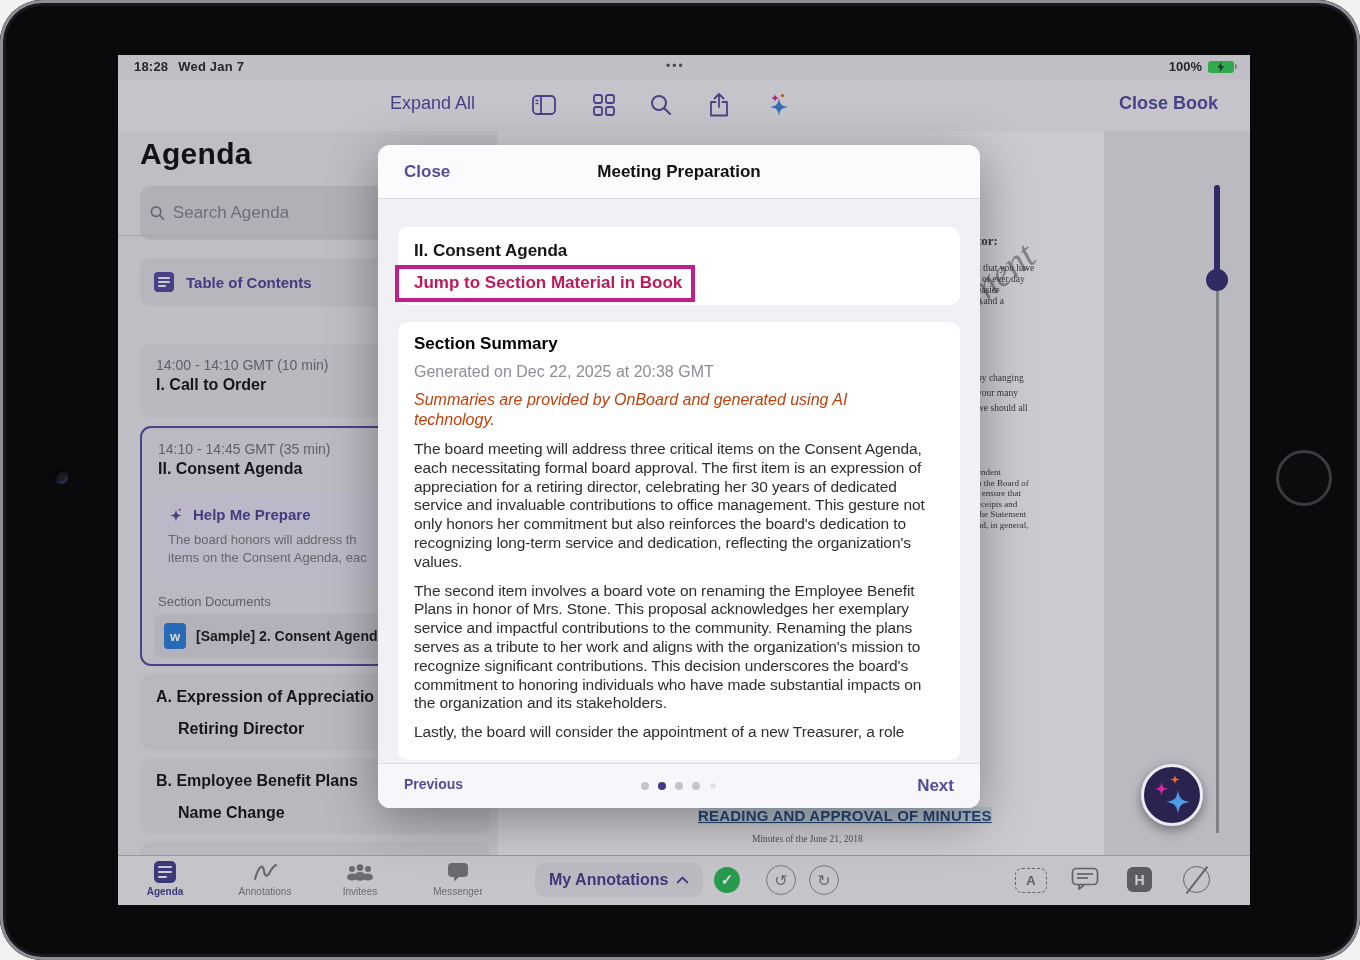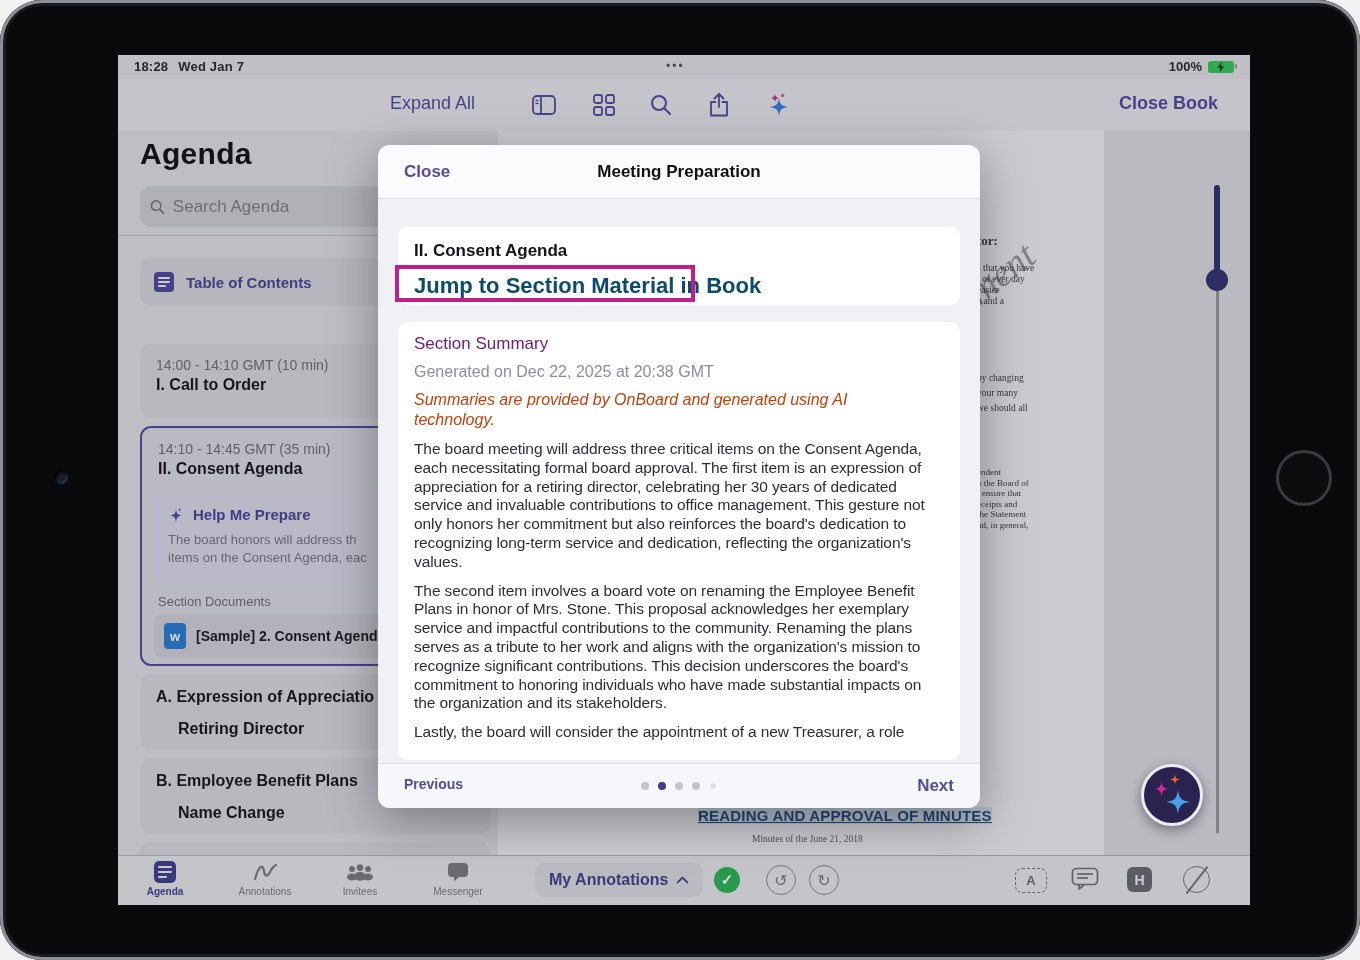--- a/index.html
+++ b/index.html
@@ -30,21 +30,21 @@
 
   
   .toolbar { position:absolute; left:0; top:24px; width:100%; height:52px; background:#e7e6eb; z-index:1; }
   .expand-all { position:absolute; left:272px; top:14px; font-size:18px; font-weight:500; color:#514c9c; cursor:default; }
   .tb-icon { position:absolute; top:12px; width:28px; height:28px; display:flex; align-items:center; justify-content:center; }
   .close-book { position:absolute; right:32px; top:14px; font-size:18px; font-weight:700; color:#514c9c; }
 
   
   .sidebar { position:absolute; left:0; top:76px; width:374px; bottom:50px; background:#e0dfe4; z-index:1; }
   .sidebar-title { position:absolute; left:22px; top:6px; font-size:30px; font-weight:800; color:#141416; letter-spacing:.3px; }
-  .search-pill { position:absolute; left:22px; top:55px; width:336px; height:41px; background:#cfced4; border-radius:10px;
+  .search-pill { position:absolute; left:22px; top:55px; width:336px; height:54px; background:#cfced4; border-radius:10px;
                  display:flex; align-items:center; padding:0 10px; gap:8px; }
   .search-pill input { border:none; outline:none; background:transparent; font-size:17px; color:#39393d; width:100%; font-family:"Liberation Sans",sans-serif; }
   .search-pill input::placeholder { color:#808087; }
   .sidebar-divider { position:absolute; left:0; top:104px; width:374px; height:1px; background:#c2c1c8; }
 
   .toc-pill { position:absolute; left:22px; top:127px; width:350px; height:48px; background:#d7d6dc; border-radius:10px;
               display:flex; align-items:center; gap:12px; padding:0 14px; }
   .list-icon { width:20px; height:20px; border-radius:4px; background:#514c9c; position:relative; flex:0 0 auto; }
   .list-icon i { position:absolute; left:4px; height:2px; background:#efeef6; border-radius:1px; }
   .toc-label { font-size:15px; font-weight:700; color:#4a4694; }
@@ -120,24 +120,24 @@
 
   
   .modal { position:absolute; left:260px; top:90px; width:602px; height:663px; background:#f1f0f5; border-radius:12px;
            box-shadow:0 12px 50px rgba(0,0,0,.35); z-index:10; overflow:hidden; }
   .modal-header { position:absolute; left:0; top:0; width:100%; height:54px; background:#fbfbfd; border-bottom:1px solid #d9d8de; }
   .modal-close { position:absolute; left:26px; top:17px; font-size:17px; font-weight:600; color:#514c9c; }
   .modal-title { position:absolute; left:0; top:17px; width:100%; text-align:center; font-size:17px; font-weight:700; color:#111113; }
   .modal-card { position:absolute; left:20px; width:562px; background:#ffffff; border-radius:10px; }
   .section-card { top:82px; height:78px; }
   .section-heading { margin:14px 0 0 16px; font-size:17px; font-weight:700; color:#151517; }
-  .jump-link { margin:12px 0 0 16px; font-size:22px; font-weight:600; color:#0c4a6e; display:inline-block; }
+  .jump-link { margin:12px 0 0 16px; font-size:17px; font-weight:600; color:#be185d; display:inline-block; }
   .anno-box { position:absolute; left:-3px; top:38px; width:300px; height:37px; border:4px solid #c01f8b; z-index:11; }
   .summary-card { top:177px; height:438px; overflow:hidden; padding:12px 16px 0 16px; }
-  .summary-heading { font-size:17px; font-weight:400; color:#701a75; }
+  .summary-heading { font-size:17px; font-weight:700; color:#000000; }
   .summary-generated { font-size:16px; color:#8e8d94; margin-top:9px; }
   .summary-disclaimer { font-size:16px; font-style:italic; color:#c2410c; margin-top:9px; line-height:20px; width:505px; }
   .summary-p { font-size:15.5px; color:#2e2e31; line-height:18.8px; margin-top:10px; letter-spacing:-0.1px; }
   .modal-footer { position:absolute; left:0; bottom:0; width:100%; height:45px; background:#f7f6fa; border-top:1px solid #dddce2; }
   .footer-prev { position:absolute; left:26px; top:12px; font-size:14px; font-weight:600; color:#514c9c; }
   .footer-next { position:absolute; right:26px; top:12px; font-size:17px; font-weight:600; color:#514c9c; }
   .page-dots { position:absolute; left:0; top:18px; width:100%; display:flex; justify-content:center; gap:9px; }
   .dot { width:8px; height:8px; border-radius:50%; background:#c5c4cb; }
   .dot.active { background:#403c85; }
   .dot.faint { opacity:.45; transform:scale(.7); }

